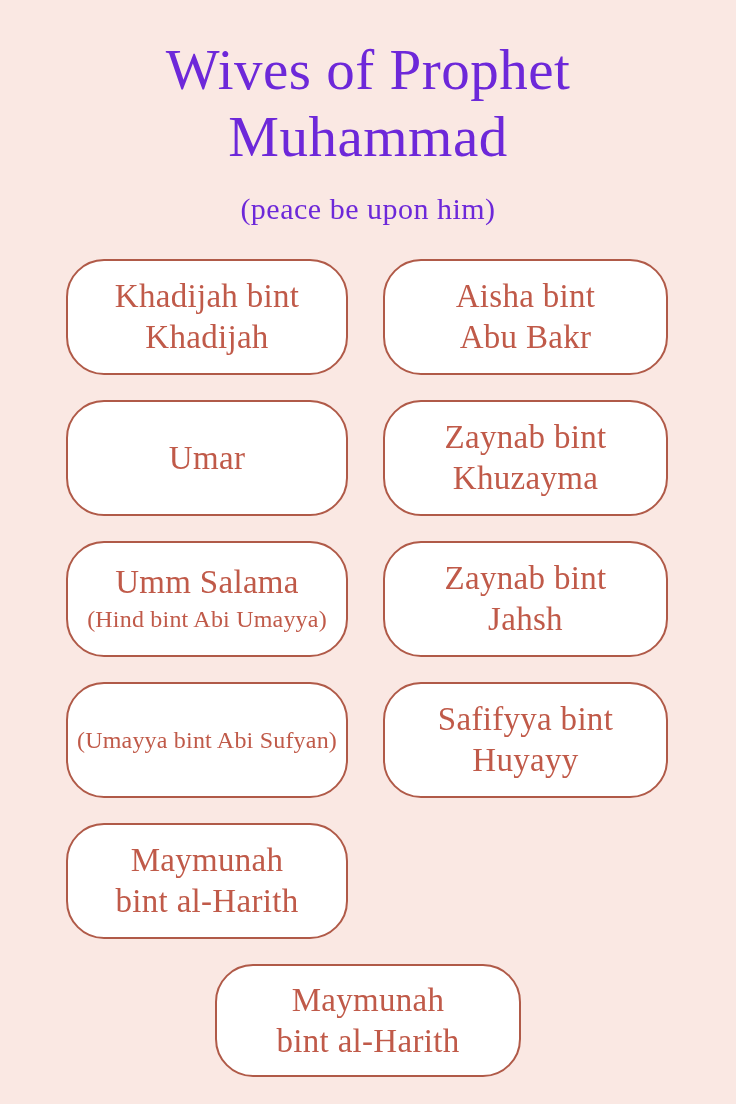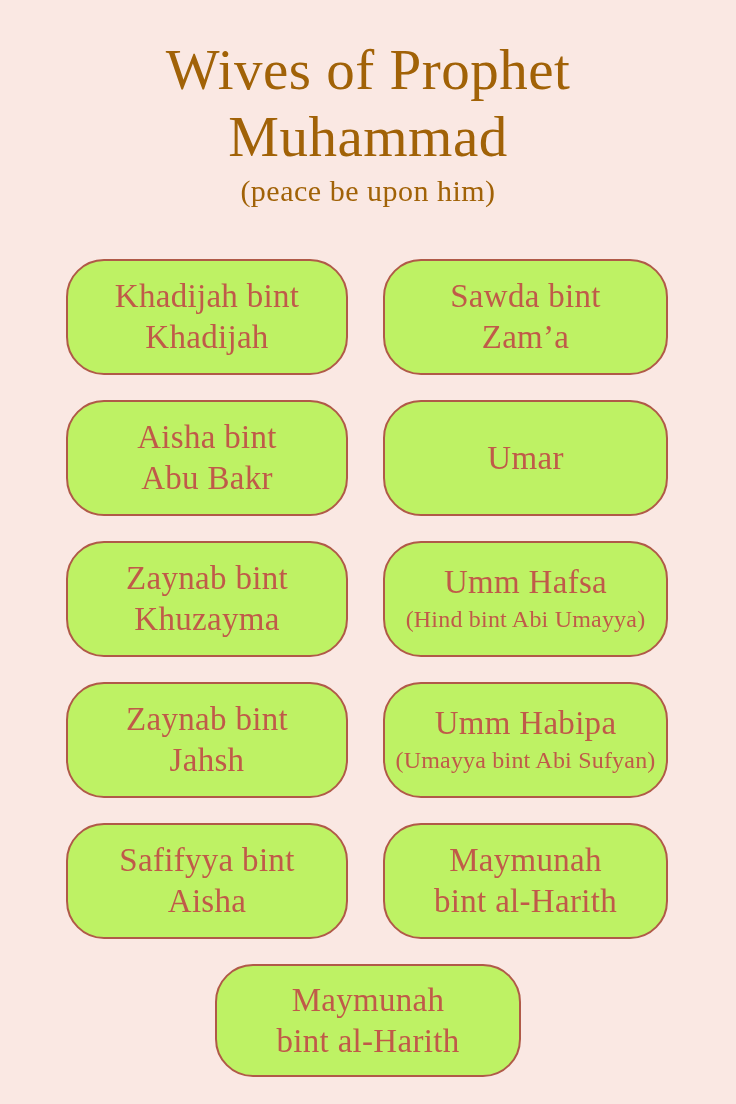--- a/index.html
+++ b/index.html
@@ -18,49 +18,49 @@
     width: 736px;
     height: 1104px;
     background: #fae8e3;
   }
   .header {
     position: absolute;
     top: 36px;
     left: 0;
     right: 0;
     text-align: center;
-    color: #a16207;
+    color: #6d28d9;
   }
   .title {
     font-size: 57px;
     line-height: 67px;
     font-weight: normal;
     margin: 0;
     letter-spacing: 0.5px;
   }
   .subtitle {
     font-size: 30px;
     line-height: 38px;
-    margin-top: 2px;
+    margin-top: 20px;
     letter-spacing: 0.5px;
   }
   .grid {
     position: absolute;
     top: 259px;
     left: 66px;
     width: 602px;
     display: grid;
     grid-template-columns: 282px 285px;
     column-gap: 35px;
     row-gap: 25px;
   }
   .card {
     height: 116px;
     box-sizing: border-box;
-    background: #bef264;
+    background: #ffffff;
     border: 2px solid #b05a48;
     border-radius: 38px;
     display: flex;
     flex-direction: column;
     justify-content: center;
     align-items: center;
     text-align: center;
     color: #c05a49;
   }
   .card-line {
@@ -95,57 +95,52 @@
     <div class="subtitle">(peace be upon him)</div>
   </div>
 
   <div class="grid">
 
     <div class="card">
       <div class="card-line">Khadijah bint</div>
       <div class="card-line">Khadijah</div>
     </div>
 
-    <div class="card">
-      <div class="card-line">Sawda bint</div>
-      <div class="card-line">Zam’a</div>
-    </div>
 
     <div class="card">
       <div class="card-line">Aisha bint</div>
       <div class="card-line">Abu Bakr</div>
     </div>
 
     <div class="card">
       <div class="card-line">Umar</div>
     </div>
 
     <div class="card">
       <div class="card-line">Zaynab bint</div>
       <div class="card-line">Khuzayma</div>
     </div>
 
     <div class="card">
-      <div class="card-line">Umm Hafsa</div>
+      <div class="card-line">Umm Salama</div>
       <div class="card-subline">(Hind bint Abi Umayya)</div>
     </div>
 
     <div class="card">
       <div class="card-line">Zaynab bint</div>
       <div class="card-line">Jahsh</div>
     </div>
 
     <div class="card">
-      <div class="card-line">Umm Habipa</div>
       <div class="card-subline">(Umayya bint Abi Sufyan)</div>
     </div>
 
     <div class="card">
       <div class="card-line">Safifyya bint</div>
-      <div class="card-line">Aisha</div>
+      <div class="card-line">Huyayy</div>
     </div>
 
     <div class="card">
       <div class="card-line">Maymunah</div>
       <div class="card-line">bint al-Harith</div>
     </div>
 
   </div>
 
   <div class="card wide">

